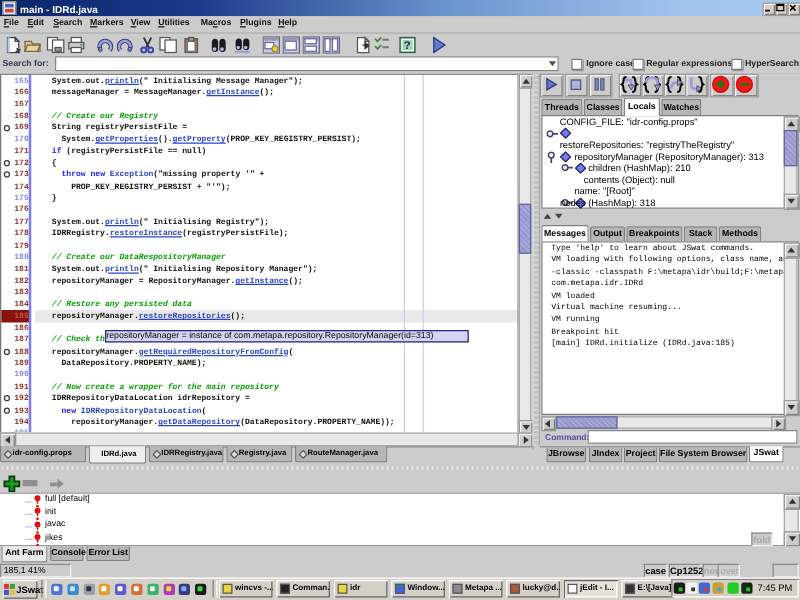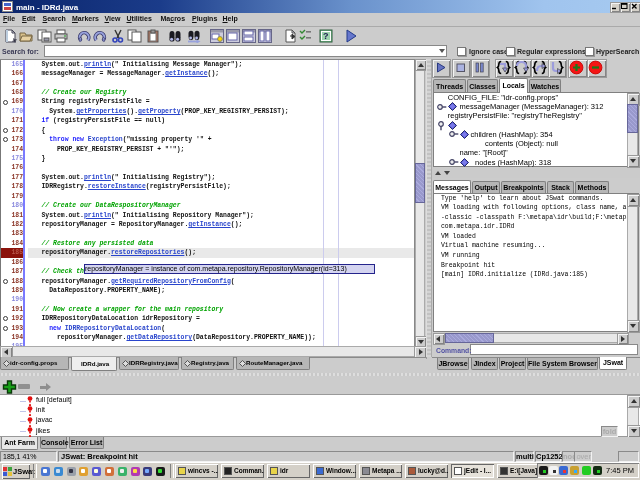--- a/index.html
+++ b/index.html
@@ -325,50 +325,50 @@
 <div class="abs" style="left:433px;top:92px;width:206px;height:75px;background:#fff;border:1px solid #808080;box-sizing:border-box"></div>
 <div class="abs" style="left:447.8px;top:92.8px;font-size:7.5px;color:#000;white-space:pre">CONFIG_FILE: "idr-config.props"</div>
 <svg class="abs" style="left:437px;top:102.7px" width="10" height="8" viewBox="0 0 10 8">
       <circle cx="3" cy="4" r="2.3" fill="#eee" stroke="#446" stroke-width="1.2"></circle>
       <path d="M5.3 4h4" stroke="#446" stroke-width="1.4"></path>
     </svg>
 <svg class="abs" style="left:448px;top:102.2px" width="9" height="9" viewBox="0 0 9 9">
       <path d="M4.5 0.5L8.5 4.5 4.5 8.5 0.5 4.5z" fill="#4646d2" stroke="#222a66"></path>
       <path d="M4.5 1.5L7.5 4.5 4.5 7.5 1.5 4.5z" fill="#7a7ae8"></path>
     </svg>
-<div class="abs" style="left:459.5px;top:102.1px;font-size:7.5px;color:#000;white-space:pre">messageManager (MessageManager): 312</div>
-<div class="abs" style="left:447.8px;top:111.3px;font-size:7.5px;color:#000;white-space:pre">registryPersistFile: "registryTheRegistry"</div>
+<div class="abs" style="left:447.8px;top:111.3px;font-size:7.5px;color:#000;white-space:pre">restoreRepositories: "registryTheRegistry"</div>
 <svg class="abs" style="left:437px;top:121.1px" width="10" height="10" viewBox="0 0 10 10">
       <circle cx="4" cy="3" r="2.3" fill="#eee" stroke="#446" stroke-width="1.2"></circle>
       <path d="M4 5.3v4" stroke="#446" stroke-width="1.4"></path>
     </svg>
 <svg class="abs" style="left:448px;top:120.6px" width="9" height="9" viewBox="0 0 9 9">
       <path d="M4.5 0.5L8.5 4.5 4.5 8.5 0.5 4.5z" fill="#4646d2" stroke="#222a66"></path>
       <path d="M4.5 1.5L7.5 4.5 4.5 7.5 1.5 4.5z" fill="#7a7ae8"></path>
     </svg>
+<div class="abs" style="left:459.5px;top:120.5px;font-size:7.5px;color:#000;white-space:pre">repositoryManager (RepositoryManager): 313</div>
 <svg class="abs" style="left:448.5px;top:130.4px" width="10" height="8" viewBox="0 0 10 8">
       <circle cx="3" cy="4" r="2.3" fill="#eee" stroke="#446" stroke-width="1.2"></circle>
       <path d="M5.3 4h4" stroke="#446" stroke-width="1.4"></path>
     </svg>
 <svg class="abs" style="left:459.5px;top:129.9px" width="9" height="9" viewBox="0 0 9 9">
       <path d="M4.5 0.5L8.5 4.5 4.5 8.5 0.5 4.5z" fill="#4646d2" stroke="#222a66"></path>
       <path d="M4.5 1.5L7.5 4.5 4.5 7.5 1.5 4.5z" fill="#7a7ae8"></path>
     </svg>
-<div class="abs" style="left:470.5px;top:129.8px;font-size:7.5px;color:#000;white-space:pre">children (HashMap): 354</div>
-<div class="abs" style="left:485px;top:139.0px;font-size:7.5px;color:#000;white-space:pre">contents (Object): null</div>
+<div class="abs" style="left:470.5px;top:129.8px;font-size:7.5px;color:#000;white-space:pre">children (HashMap): 210</div>
+<div class="abs" style="left:467px;top:139.0px;font-size:7.5px;color:#000;white-space:pre">contents (Object): null</div>
 <div class="abs" style="left:459.5px;top:148.3px;font-size:7.5px;color:#000;white-space:pre">name: "[Root]"</div>
 <svg class="abs" style="left:448.5px;top:158.1px" width="10" height="8" viewBox="0 0 10 8">
       <circle cx="3" cy="4" r="2.3" fill="#eee" stroke="#446" stroke-width="1.2"></circle>
       <path d="M5.3 4h4" stroke="#446" stroke-width="1.4"></path>
     </svg>
 <svg class="abs" style="left:459.5px;top:157.6px" width="9" height="9" viewBox="0 0 9 9">
       <path d="M4.5 0.5L8.5 4.5 4.5 8.5 0.5 4.5z" fill="#4646d2" stroke="#222a66"></path>
       <path d="M4.5 1.5L7.5 4.5 4.5 7.5 1.5 4.5z" fill="#7a7ae8"></path>
     </svg>
-<div class="abs" style="left:475px;top:157.5px;font-size:7.5px;color:#000;white-space:pre">nodes (HashMap): 318</div>
+<div class="abs" style="left:448px;top:157.5px;font-size:7.5px;color:#000;white-space:pre">nodes (HashMap): 318</div>
 
 <div class="abs" style="left:627px;top:93px;width:11px;height:73px;background:#e8e8e8;border:1px solid #aaa;box-sizing:border-box"></div>
 <div class="abs btn3d" style="left:627px;top:93px;width:11px;height:11px">
       <div class="arr" style="left:2px;top:3px;border-left:3px solid transparent;border-right:3px solid transparent;border-bottom:4px solid #333"></div>
     </div>
 <div class="abs btn3d" style="left:627px;top:155px;width:11px;height:11px">
       <div class="arr" style="left:2px;top:3px;border-left:3px solid transparent;border-right:3px solid transparent;border-top:4px solid #333"></div>
     </div>
 <div class="abs thumb" style="left:627px;top:104px;width:11px;height:29px;box-sizing:border-box"></div>
 
@@ -493,22 +493,21 @@
       <div class="arr" style="left:2.5px;top:3px;border-left:3px solid transparent;border-right:3px solid transparent;border-top:4px solid #333"></div>
     </div>
 
 <div class="abs" style="left:0;top:437px;width:640px;height:14px;background:#cccccc"></div>
 <div class="tabB" style="left:1px;top:437px;width:37px;height:13px;font-size:7px;line-height:12px;box-sizing:border-box;background:#e8e8e8;z-index:3">Ant Farm</div>
 <div class="tabB" style="left:40px;top:437px;width:27px;height:12px;font-size:7px;line-height:11px;box-sizing:border-box">Console</div>
 <div class="tabB" style="left:69px;top:437px;width:35px;height:12px;font-size:7px;line-height:11px;box-sizing:border-box">Error List</div>
 
 <div class="abs" style="left:0;top:451px;width:640px;height:11px;background:#cccccc"></div>
 <div class="abs" style="left:0px;top:451px;width:57px;height:11px;background:#ccc;border-top:1px solid #8a8a8a;border-left:1px solid #8a8a8a;border-right:1px solid #f2f2f2;border-bottom:1px solid #f2f2f2;box-sizing:border-box;font-size:7px;line-height:10px;padding-left:2px">185,1 41%</div>
-<div class="abs" style="left:58px;top:451px;width:456px;height:11px;background:#ccc;border-top:1px solid #8a8a8a;border-left:1px solid #8a8a8a;border-right:1px solid #f2f2f2;border-bottom:1px solid #f2f2f2;box-sizing:border-box;font-size:7.5px;font-weight:bold;line-height:10px;padding-left:2px">JSwat: Breakpoint hit</div>
-<div class="abs" style="left:515px;top:451px;width:19px;height:11px;background:#ccc;border-top:1px solid #8a8a8a;border-left:1px solid #8a8a8a;border-right:1px solid #f2f2f2;border-bottom:1px solid #f2f2f2;box-sizing:border-box;font-size:7.5px;font-weight:bold;line-height:10px;text-align:center">multi</div>
+<div class="abs" style="left:515px;top:451px;width:19px;height:11px;background:#ccc;border-top:1px solid #8a8a8a;border-left:1px solid #8a8a8a;border-right:1px solid #f2f2f2;border-bottom:1px solid #f2f2f2;box-sizing:border-box;font-size:7.5px;font-weight:bold;line-height:10px;text-align:center">case</div>
 <div class="abs" style="left:535px;top:451px;width:26px;height:11px;background:#ccc;border-top:1px solid #8a8a8a;border-left:1px solid #8a8a8a;border-right:1px solid #f2f2f2;border-bottom:1px solid #f2f2f2;box-sizing:border-box;font-size:7.5px;font-weight:bold;line-height:10px;text-align:center">Cp1252</div>
 <div class="abs" style="left:562px;top:451px;width:19px;height:11px;background:#ccc;border-top:1px solid #8a8a8a;border-left:1px solid #8a8a8a;border-right:1px solid #f2f2f2;border-bottom:1px solid #f2f2f2;box-sizing:border-box;font-size:7.5px;font-weight:bold;line-height:10px;text-align:center;color:#aaa">nodes</div>
 <div class="abs" style="left:574px;top:451px;width:18px;height:11px;background:#ccc;border-top:1px solid #8a8a8a;border-left:1px solid #8a8a8a;border-right:1px solid #f2f2f2;border-bottom:1px solid #f2f2f2;box-sizing:border-box;font-size:7.5px;font-weight:normal;line-height:10px;text-align:right;color:#aaa">over</div>
 <div class="abs" style="left:601px;top:426px;width:17px;height:11px;background:#ccc;border-top:1px solid #8a8a8a;border-left:1px solid #8a8a8a;border-right:1px solid #f2f2f2;border-bottom:1px solid #f2f2f2;box-sizing:border-box;font-size:7.5px;font-weight:bold;line-height:10px;text-align:center;color:#aaa">fold</div>
 <div class="abs" style="left:618px;top:451px;width:21px;height:11px;background:#ccc;border-top:1px solid #8a8a8a;border-left:1px solid #8a8a8a;border-right:1px solid #f2f2f2;border-bottom:1px solid #f2f2f2;box-sizing:border-box"></div>
 
 <div class="abs" style="left:0;top:462px;width:640px;height:18px;background:#d4d0c8;border-top:1px solid #fff"></div>
 <div class="abs" style="left:2px;top:464px;width:28px;height:15px;background:#d4d0c8;box-shadow:inset 1px 1px 0 #fff, inset -1px -1px 0 #666"></div>
 <svg class="abs" style="left:3px;top:467px" width="9" height="9" viewBox="0 0 11 11">
       <rect x="0" y="0" width="5" height="5" fill="#e03434"></rect>

